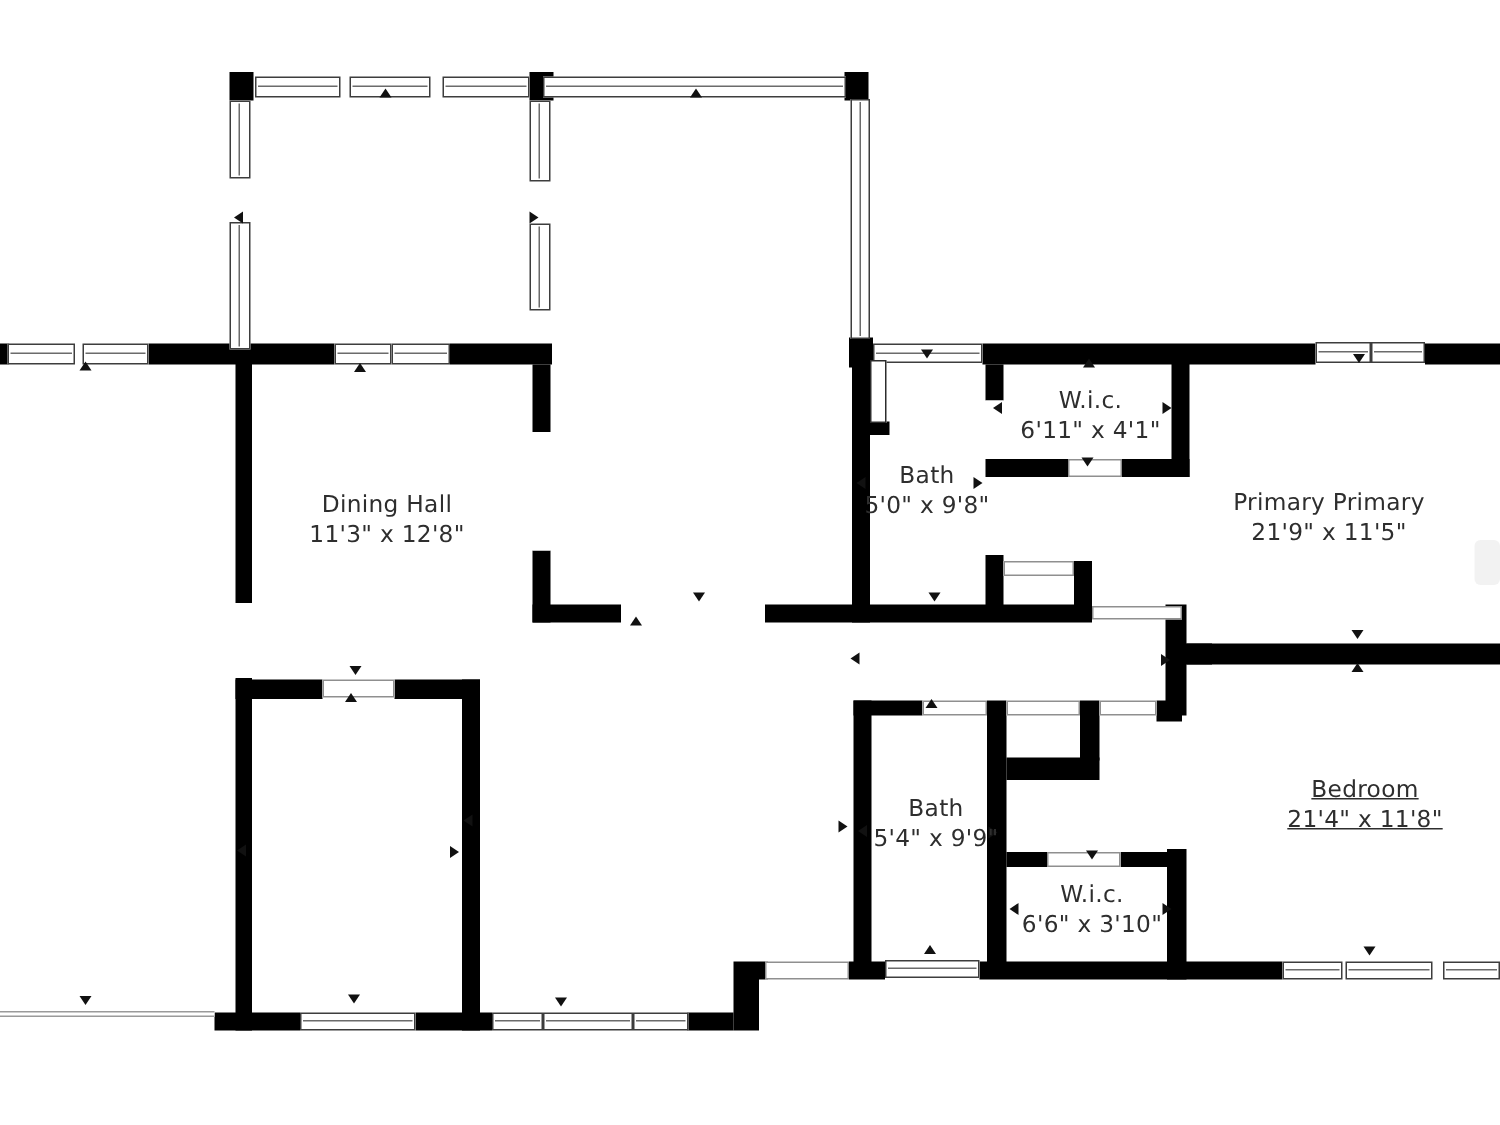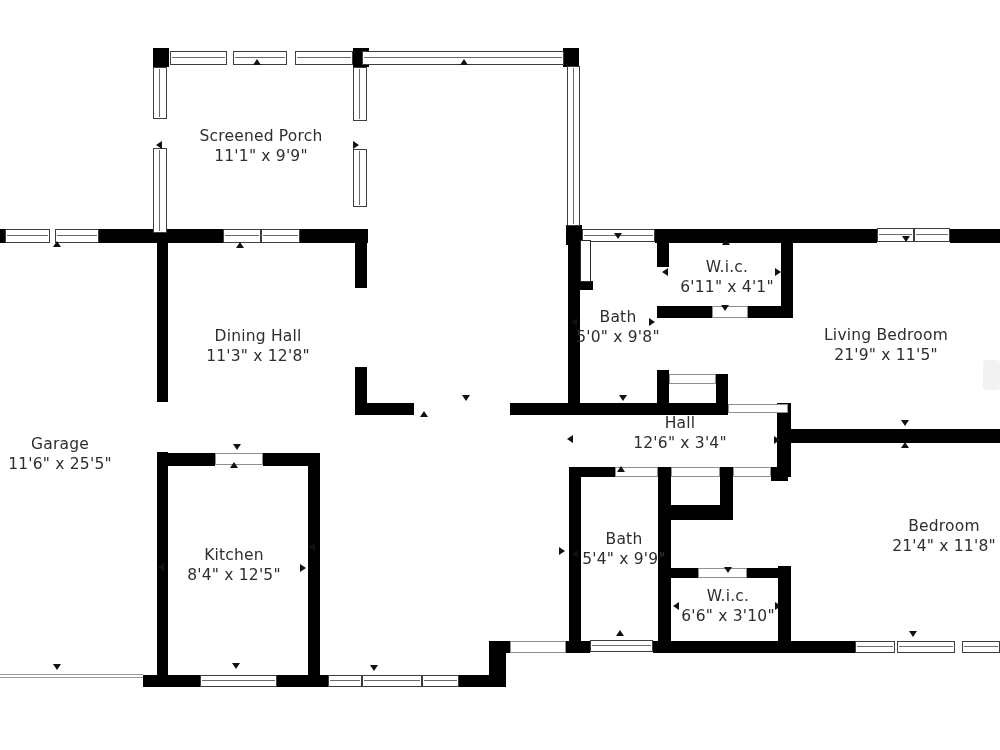--- a/index.html
+++ b/index.html
@@ -194,57 +194,41 @@
       <div class="marker right" style="left: 659px; top: 551px;"></div>
       <div class="marker up" style="left: 617px; top: 466px;"></div>
       <div class="marker up" style="left: 616px; top: 630px;"></div>
       <div class="marker down" style="left: 724px; top: 567px;"></div>
       <div class="marker left" style="left: 673px; top: 602px;"></div>
       <div class="marker right" style="left: 775px; top: 602px;"></div>
       <div class="garage-door" style="left: 0px; top: 674px; width: 143px; height: 4px;"></div>
       <div class="watermark" style="left: 983px; top: 360px; width: 17px; height: 30px;"></div>
     </div>
 
-  <div class="room-label" style="left: 261px; top: 146px;">
-    <div>Screened Porch</div>
-    <div>11'1" x 9'9"</div>
-  </div>
   <div class="room-label" style="left: 258px; top: 346px;">
     <div>Dining Hall</div>
     <div>11'3" x 12'8"</div>
   </div>
-  <div class="room-label" style="left: 60px; top: 454px;">
-    <div>Garage</div>
-    <div>11'6" x 25'5"</div>
-  </div>
-  <div class="room-label" style="left: 234px; top: 565px;">
-    <div>Kitchen</div>
-    <div>8'4" x 12'5"</div>
-  </div>
   <div class="room-label" style="left: 618px; top: 327px;">
     <div>Bath</div>
     <div>5'0" x 9'8"</div>
   </div>
   <div class="room-label" style="left: 727px; top: 277px;">
     <div>W.i.c.</div>
     <div>6'11" x 4'1"</div>
   </div>
   <div class="room-label" style="left: 886px; top: 345px;">
-    <div>Living Bedroom</div>
+    <div>Primary Primary</div>
     <div>21'9" x 11'5"</div>
-  </div>
-  <div class="room-label" style="left: 680px; top: 433px;">
-    <div>Hall</div>
-    <div>12'6" x 3'4"</div>
   </div>
   <div class="room-label" style="left: 624px; top: 549px;">
     <div>Bath</div>
     <div>5'4" x 9'9"</div>
   </div>
   <div class="room-label" style="left: 728px; top: 606px;">
     <div>W.i.c.</div>
     <div>6'6" x 3'10"</div>
   </div>
-  <div class="room-label" style="left: 944px; top: 536px;">
+  <div class="room-label" style="left: 910px; top: 536px; text-decoration: underline;">
     <div>Bedroom</div>
     <div>21'4" x 11'8"</div>
   </div>
 </div>
 
 </body></html>

